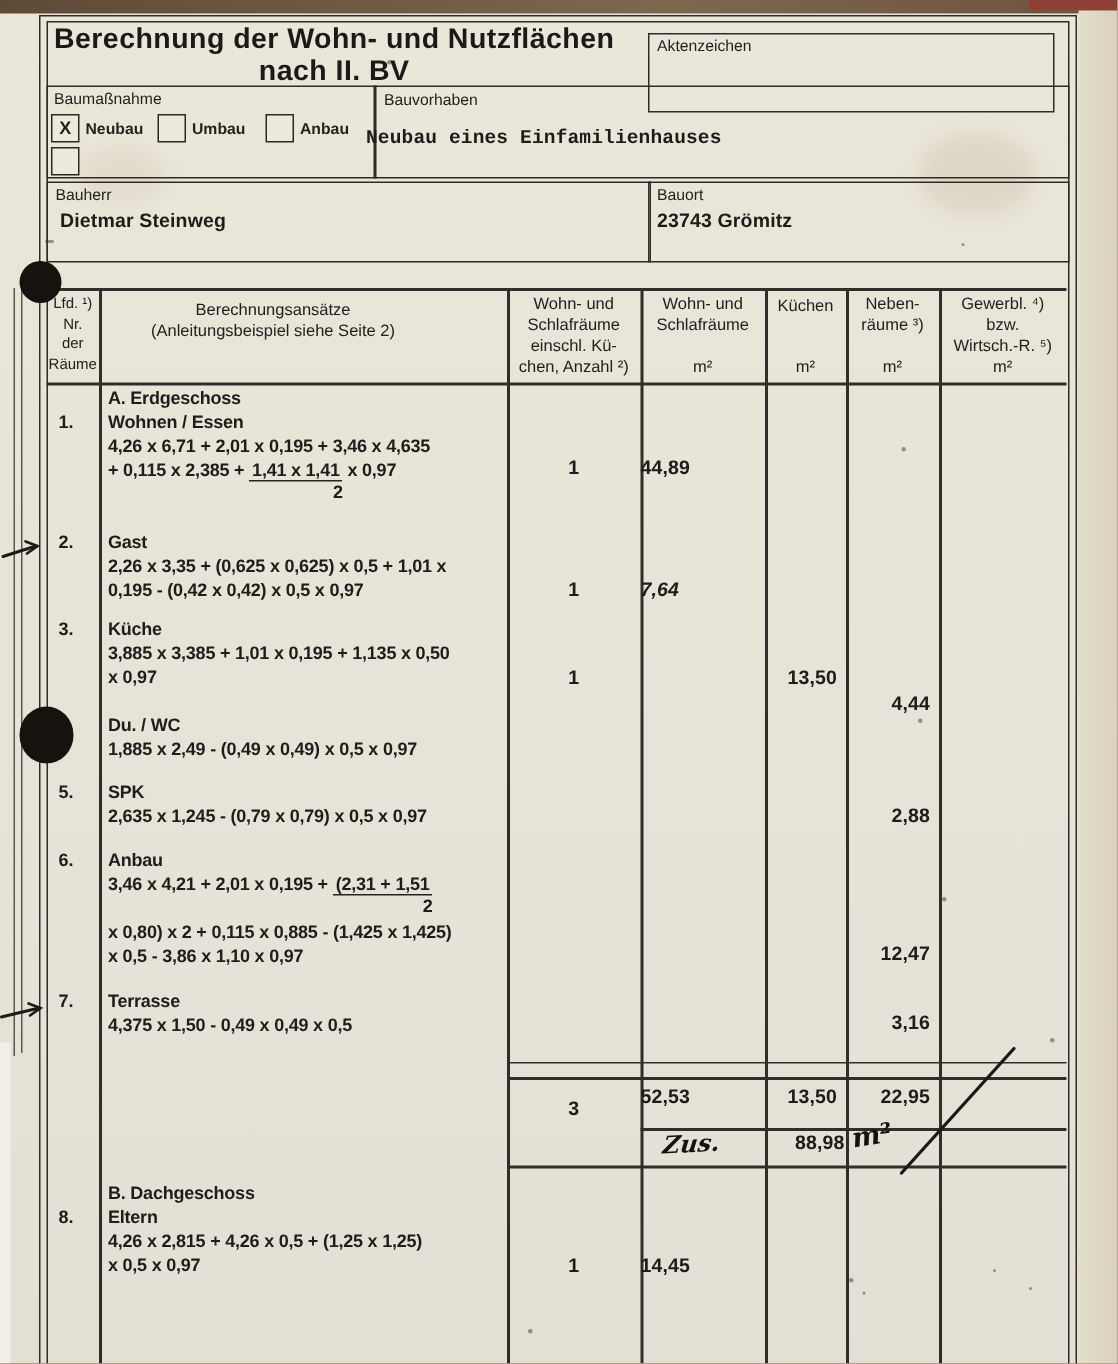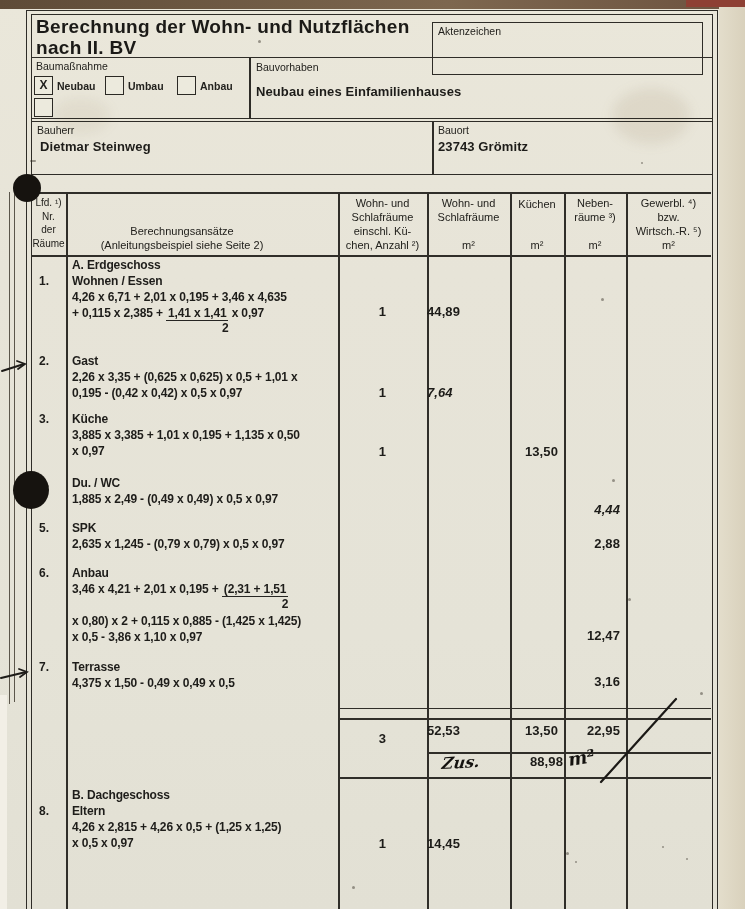--- a/index.html
+++ b/index.html
@@ -45,41 +45,41 @@
 <body>
 
 <div class="canvas">
 
   <div class="abs stain" style="left:612px;top:88px;width:78px;height:56px;background:rgba(130,100,55,.10);"></div>
   <div class="abs stain" style="left:52px;top:98px;width:58px;height:36px;background:rgba(130,100,55,.07);"></div>
 
   <div class="abs rect" style="left:26px;top:10px;width:690px;height:920px;"></div>
   <div class="abs rect" style="left:31px;top:14px;width:680px;height:920px;border-width:1.3px;"></div>
 
-  <div class="abs title" style="left:36px;top:16px;">
+  <div class="abs title" style="left:36px;top:16px;text-align:center;">
     <div>Berechnung der Wohn- und Nutzflächen</div>
     <div>nach II. BV</div>
   </div>
 
   <div class="abs rect" style="left:432px;top:22px;width:269px;height:51px;"></div>
   <div class="abs lbl" style="left:438px;top:25px;">Aktenzeichen</div>
 
   <div class="abs rect" style="left:31px;top:57px;width:218px;height:60px;"></div>
   <div class="abs lbl" style="left:36px;top:60px;">Baumaßnahme</div>
   <div class="abs cb" style="left:34px;top:76px;">X</div>
   <div class="abs lbl" style="left:57px;top:80px;font-weight:bold;">Neubau</div>
   <div class="abs cb" style="left:105px;top:76px;"></div>
   <div class="abs lbl" style="left:128px;top:80px;font-weight:bold;">Umbau</div>
   <div class="abs cb" style="left:177px;top:76px;"></div>
   <div class="abs lbl" style="left:200px;top:80px;font-weight:bold;">Anbau</div>
   <div class="abs cb" style="left:34px;top:98px;"></div>
 
   <div class="abs rect" style="left:249px;top:57px;width:462px;height:60px;"></div>
   <div class="abs lbl" style="left:256px;top:61px;">Bauvorhaben</div>
-  <div class="abs val" style="left:256px;top:84px;">Neubau eines Einfamilienhauses</div>
+  <div class="abs val" style="left:244px;top:84px;font-family:Liberation Mono, monospace;">Neubau eines Einfamilienhauses</div>
 
   <div class="abs rect" style="left:31px;top:121px;width:401px;height:52px;"></div>
   <div class="abs lbl" style="left:37px;top:124px;">Bauherr</div>
   <div class="abs val" style="left:40px;top:139px;">Dietmar Steinweg</div>
   <div class="abs rect" style="left:432px;top:121px;width:279px;height:52px;"></div>
   <div class="abs lbl" style="left:438px;top:124px;">Bauort</div>
   <div class="abs val" style="left:438px;top:139px;">23743 Grömitz</div>
 
   <div class="abs bind" style="left:9px;top:192px;height:512px;"></div>
   <div class="abs bind" style="left:13.5px;top:190px;height:512px;"></div>
@@ -97,21 +97,21 @@
   <div class="abs hline" style="left:338px;top:718px;width:373px;height:2px;"></div>
   <div class="abs hline" style="left:427px;top:752px;width:284px;"></div>
   <div class="abs hline" style="left:338px;top:777px;width:373px;height:2px;"></div>
 
   <div class="abs hcell lfd" style="left:31px;top:196px;width:35px;">
     <span class="hl">Lfd. ¹)</span>
     <span class="hl">Nr.</span>
     <span class="hl">der</span>
     <span class="hl">Räume</span>
   </div>
-  <div class="abs hcell" style="left:66px;top:224px;width:232px;">
+  <div class="abs hcell" style="left:66px;top:200px;width:232px;">
     <span class="hl">Berechnungsansätze</span>
     <span class="hl">(Anleitungsbeispiel siehe Seite 2)</span>
   </div>
   <div class="abs hcell" style="left:338px;top:196px;width:89px;">
     <span class="hl">Wohn- und</span>
     <span class="hl">Schlafräume</span>
     <span class="hl">einschl. Kü-</span>
     <span class="hl">chen, Anzahl ²)</span>
   </div>
   <div class="abs hcell" style="left:427px;top:196px;width:83px;">
@@ -160,21 +160,21 @@
   <div class="abs val v-wohn" style="top:385px;font-style:italic;">7,64</div>
 
   <div class="abs f" style="left:72px;top:412px;">Küche</div>
   <div class="abs f" style="left:72px;top:428px;">3,885 x 3,385 + 1,01 x 0,195 + 1,135 x 0,50</div>
   <div class="abs f" style="left:72px;top:444px;">x 0,97</div>
   <div class="abs val v-anzahl" style="top:444px;">1</div>
   <div class="abs val v-kuechen" style="top:444px;">13,50</div>
 
   <div class="abs f" style="left:72px;top:476px;">Du. / WC</div>
   <div class="abs f" style="left:72px;top:492px;">1,885 x 2,49 - (0,49 x 0,49) x 0,5 x 0,97</div>
-  <div class="abs val v-neben" style="top:502px;font-style:italic;">4,44</div>
+  <div class="abs val v-neben" style="top:461px;">4,44</div>
 
   <div class="abs f" style="left:72px;top:521px;text-align:center;">SPK</div>
   <div class="abs f" style="left:72px;top:537px;">2,635 x 1,245 - (0,79 x 0,79) x 0,5 x 0,97</div>
   <div class="abs val v-neben" style="top:536px;">2,88</div>
 
   <div class="abs f" style="left:72px;top:566px;">Anbau</div>
   <div class="abs f" style="left:72px;top:582px;">
     <span>3,46 x 4,21 + 2,01 x 0,195 + </span><span class="frac"><span class="fn">(2,31 + 1,51</span><span class="fd">2</span></span>
   </div>
   <div class="abs f" style="left:72px;top:614px;">x 0,80) x 2 + 0,115 x 0,885 - (1,425 x 1,425)</div>

